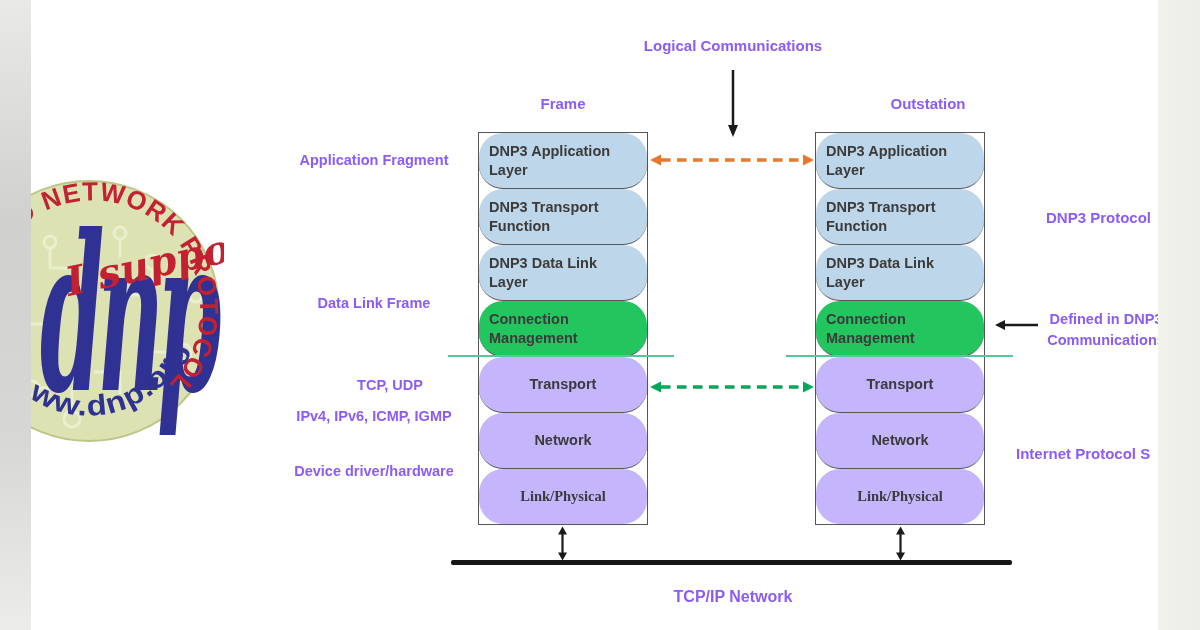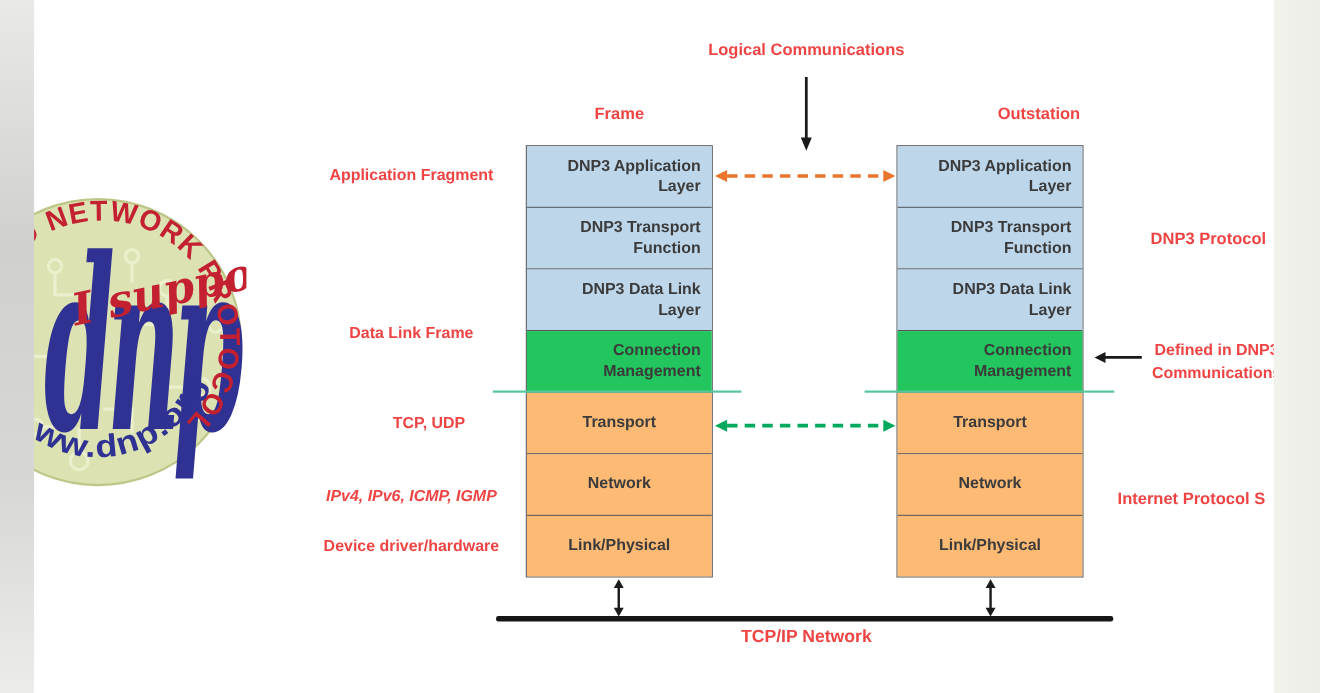--- a/index.html
+++ b/index.html
@@ -17,36 +17,36 @@
   .arc-red{font-family:"Liberation Sans",sans-serif;font-weight:bold;font-size:26px;
            fill:#C32032;letter-spacing:1px;}
   .arc-blue{font-family:"Liberation Sans",sans-serif;font-weight:bold;font-size:29px;
             fill:#2F3193;letter-spacing:1px;}
   .wordmark{font-family:"DejaVu Serif",serif;font-style:italic;font-weight:bold;
             font-size:92px;fill:#2F3193;letter-spacing:-7px;}
   .script-red{font-family:"DejaVu Serif",serif;font-style:italic;font-weight:bold;
               font-size:40px;fill:#C32032;}
 
   
-  .lbl{position:absolute;font-weight:bold;font-size:14.5px;color:#ef4444;}
+  .lbl{position:absolute;font-weight:bold;font-size:14.5px;color:#8b5cf6;}
   .center{text-align:center;}
   .nowrap{white-space:nowrap;}
   .title{font-size:15px;}
-  .net{font-size:16px;}
+  .net{font-size:16px;margin-top:17px;}
 
   
   .stack{position:absolute;top:132px;width:170px;height:393px;display:flex;flex-direction:column;
          border:1px solid #55565a;background:#fff;box-sizing:border-box;}
-  .row{flex:1;display:flex;align-items:center;justify-content:center;text-align:right;
+  .row{flex:1;display:flex;align-items:center;justify-content:center;text-align:left;
        font-weight:bold;font-size:14.5px;line-height:1.3;padding:0 10px;
-       border-bottom:1px solid #55565a;color:#3b3b3b;}
-  .row:last-child{border-bottom:none;}
+       border-bottom:1px solid #55565a;color:#3b3b3b;border-radius:24px;}
+  .row:last-child{border-bottom:none;font-family:Liberation Serif, serif;}
   .row.blue{background:#BDD6EA;}
   .row.gray{background:#22c55e;}
-  .row.green{background:#fdba74;}
+  .row.green{background:#c4b5fd;}
 
   .teal{position:absolute;top:355px;height:2px;background:#57C79B;z-index:2;}
   .arrow-svg{position:absolute;overflow:visible;}
   .busline{position:absolute;left:451px;top:560px;width:561px;height:5px;background:#161616;border-radius:2px;}
 </style>
 </head>
 <body>
 
 <div class="canvas">
 
@@ -81,21 +81,21 @@
   <div class="band-left"></div>
   <div class="band-right"></div>
 
   <div class="lbl title center" style="left:583px;top:37px;width:300px;">Logical Communications</div>
   <svg class="arrow-svg" style="left:726px;top:70px;" width="14" height="68">
     <line x1="7" y1="0" x2="7" y2="56" stroke="#1a1a1a" stroke-width="2.5"></line>
     <polygon points="2,55 12,55 7,67" fill="#1a1a1a"></polygon>
   </svg>
 
   <div class="lbl title center" style="left:463px;top:95px;width:200px;">Frame</div>
-  <div class="lbl title center" style="left:782px;top:95px;width:200px;text-align:right;">Outstation</div>
+  <div class="lbl title center" style="left:828px;top:95px;width:200px;">Outstation</div>
 
   <div class="stack" style="left:478px;">
     <div class="row blue">DNP3 Application Layer</div>
     <div class="row blue">DNP3 Transport Function</div>
     <div class="row blue">DNP3 Data Link Layer</div>
     <div class="row gray">Connection Management</div>
     <div class="row green">Transport</div>
     <div class="row green">Network</div>
     <div class="row green">Link/Physical</div>
   </div>
@@ -109,22 +109,22 @@
     <div class="row green">Network</div>
     <div class="row green">Link/Physical</div>
   </div>
 
   <div class="teal" style="left:448px;width:226px;"></div>
   <div class="teal" style="left:786px;width:227px;"></div>
 
   <div class="lbl center" style="left:254px;top:152px;width:240px;">Application Fragment</div>
   <div class="lbl center" style="left:254px;top:264px;width:240px;margin-top:31px;">Data Link Frame</div>
   <div class="lbl center" style="left:270px;top:377px;width:240px;">TCP, UDP</div>
-  <div class="lbl center" style="left:254px;top:443px;width:240px;font-style:italic;">IPv4, IPv6, ICMP, IGMP</div>
-  <div class="lbl center" style="left:254px;top:489px;width:240px;">Device driver/hardware</div>
+  <div class="lbl center" style="left:254px;top:408px;width:240px;">IPv4, IPv6, ICMP, IGMP</div>
+  <div class="lbl center" style="left:254px;top:463px;width:240px;">Device driver/hardware</div>
 
   <div class="lbl title nowrap" style="left:1046px;top:209px;">DNP3 Protocol</div>
   <div class="lbl center" style="left:1036px;top:309px;width:140px;line-height:21px;">
     <span style="display:block;">Defined in DNP3</span>
     <span style="display:block;">Communications</span>
   </div>
   <div class="lbl title nowrap" style="left:1016px;top:433px;margin-top:12px;">Internet Protocol S</div>
   <svg class="arrow-svg" style="left:994px;top:319px;" width="46" height="12">
     <line x1="44" y1="6" x2="10" y2="6" stroke="#1a1a1a" stroke-width="2.5"></line>
     <polygon points="11,1 11,11 1,6" fill="#1a1a1a"></polygon>

